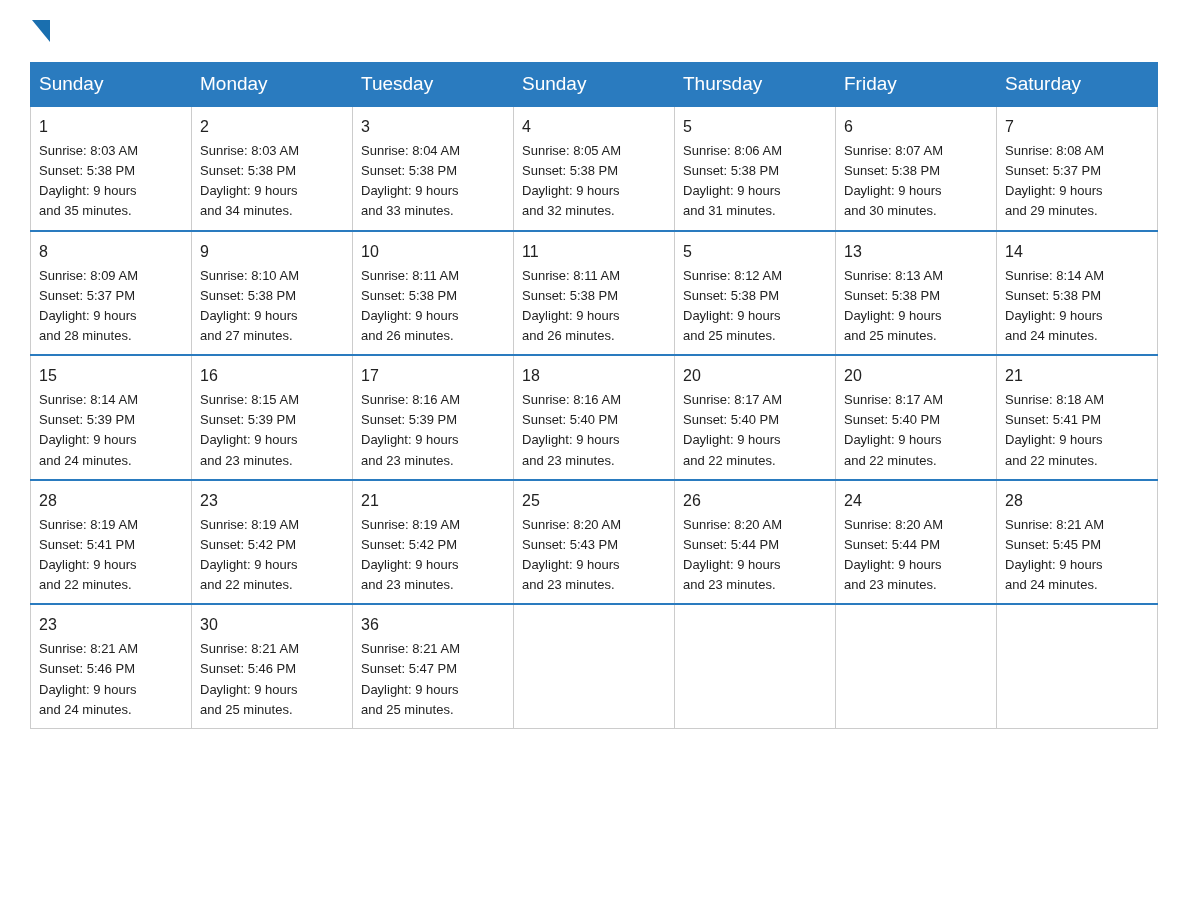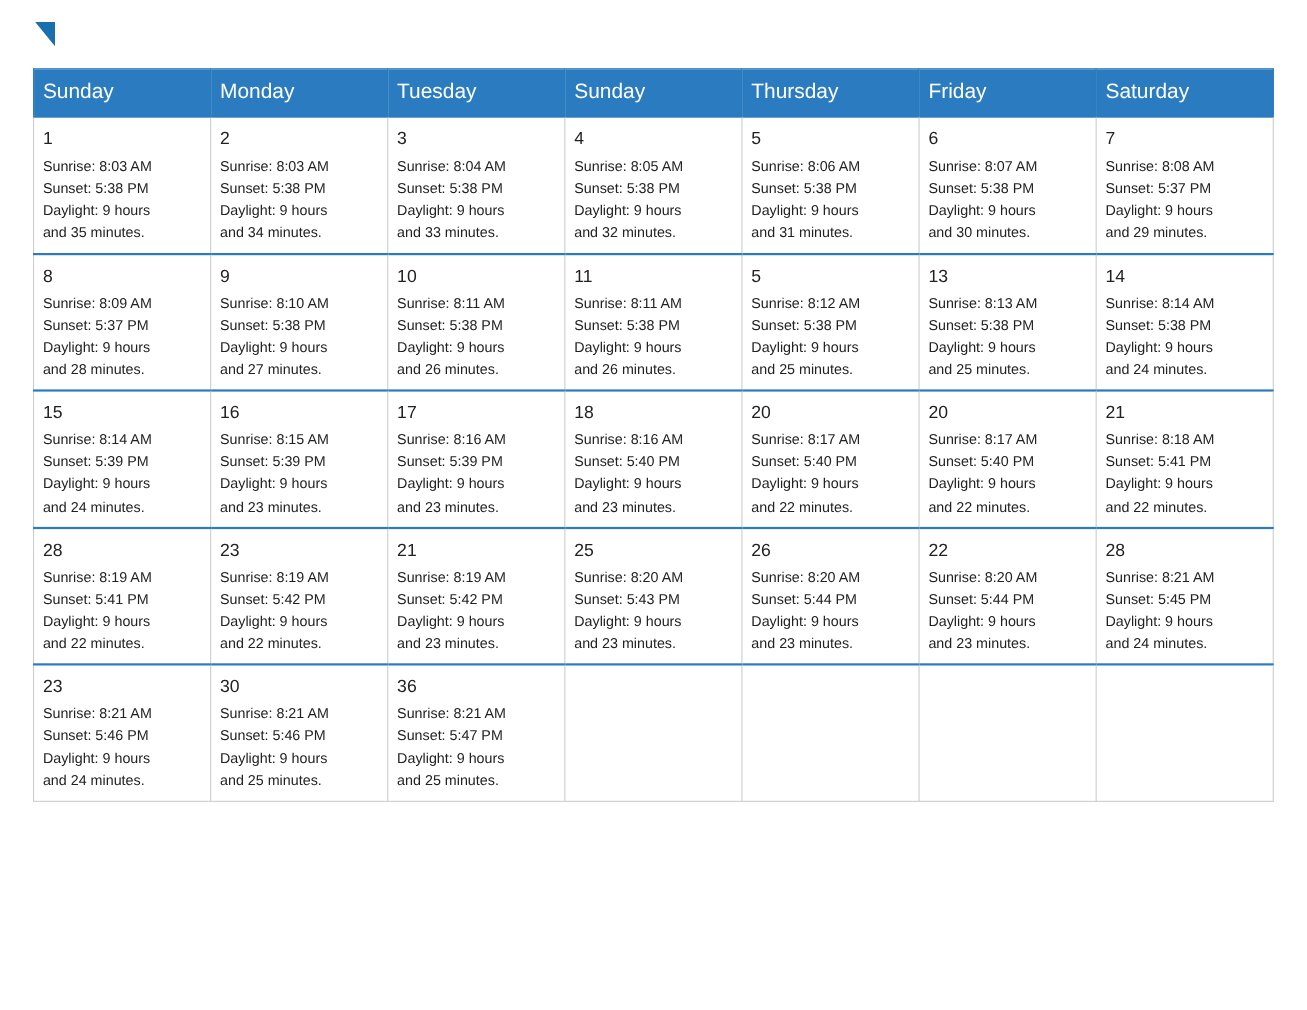--- a/index.html
+++ b/index.html
@@ -236,21 +236,21 @@
         </td>
         <td>
           <span class="day-number">25</span>
           <div class="day-info">Sunrise: 8:20 AM<br>Sunset: 5:43 PM<br>Daylight: 9 hours<br>and 23 minutes.</div>
         </td>
         <td>
           <span class="day-number">26</span>
           <div class="day-info">Sunrise: 8:20 AM<br>Sunset: 5:44 PM<br>Daylight: 9 hours<br>and 23 minutes.</div>
         </td>
         <td>
-          <span class="day-number">22</span>
+          <span class="day-number">24</span>
           <div class="day-info">Sunrise: 8:20 AM<br>Sunset: 5:44 PM<br>Daylight: 9 hours<br>and 23 minutes.</div>
         </td>
         <td>
           <span class="day-number">28</span>
           <div class="day-info">Sunrise: 8:21 AM<br>Sunset: 5:45 PM<br>Daylight: 9 hours<br>and 24 minutes.</div>
         </td>
       </tr>
       <tr>
         <td>
           <span class="day-number">23</span>

